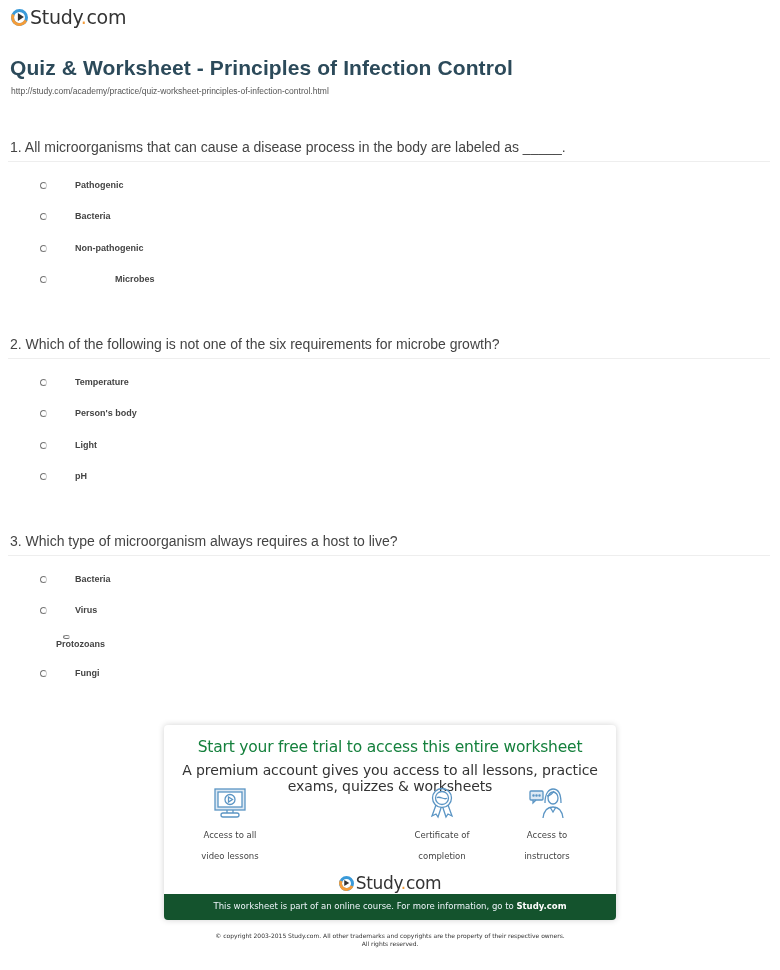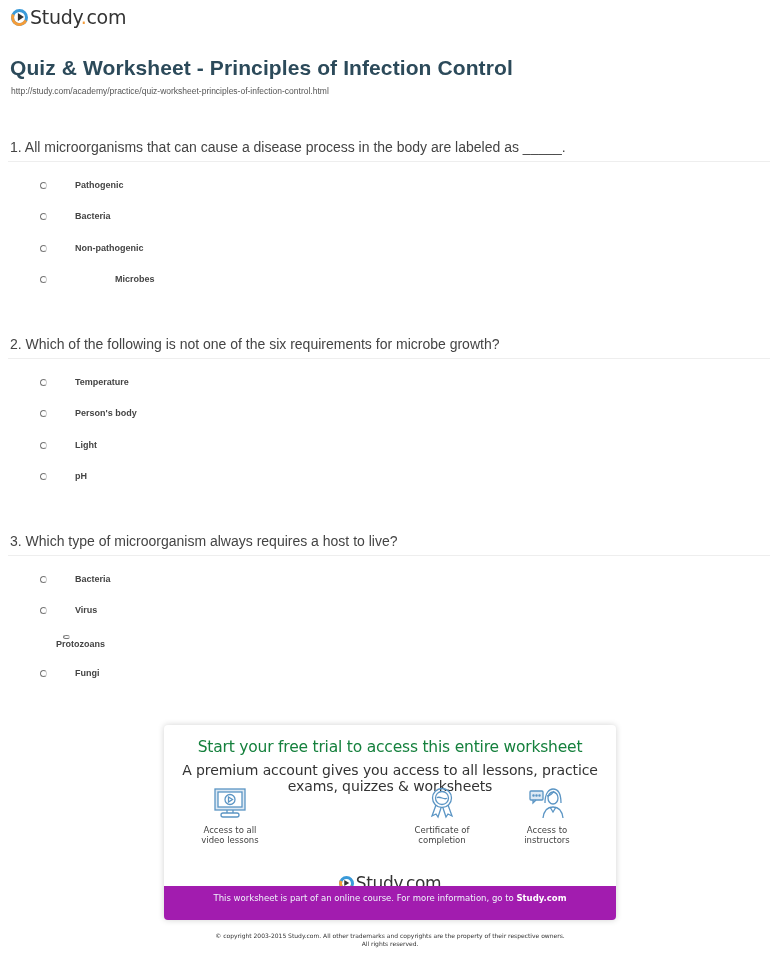--- a/index.html
+++ b/index.html
@@ -29,28 +29,28 @@
   .q-divider { position: absolute; left: 8px; right: 10px; top: 22px; height: 1px; background: #eeeeee; }
   .option { position: absolute; left: 40px; display: flex; align-items: center; height: 14px; }
   .radio { width: 7px; height: 7px; border-radius: 50%; border: 1.5px solid #777; border-right-color: #ccc; margin-right: 12px; }
   .opt-label { font-size: 9px; font-weight: bold; color: #444; padding-left: 16px; }
 
   .promo { position: absolute; left: 164px; top: 725px; width: 452px; height: 195px; background: #fff; border-radius: 4px; box-shadow: 0 0 6px rgba(0,0,0,0.18); }
   .promo-title { position: absolute; left: 0; right: 0; top: 13px; text-align: center; font-family: "DejaVu Sans", sans-serif; font-size: 15.5px; color: #15803d; letter-spacing: -0.2px; }
   .promo-sub { position: absolute; left: 0; right: 0; top: 37px; text-align: center; font-family: "DejaVu Sans", sans-serif; font-size: 14px; color: #333; letter-spacing: -0.1px; }
   .feature { position: absolute; top: 62px; width: 110px; text-align: center; }
   .feature svg { display: block; margin: 0 auto; }
-  .feature-label { margin-top: 6px; font-family: "DejaVu Sans", sans-serif; font-size: 8.5px; line-height: 10px; color: #444; white-space: pre-line; }
+  .feature-label { margin-top: 6px; font-family: "DejaVu Sans", sans-serif; font-size: 8.5px; line-height: 21px; color: #444; white-space: pre-line; }
 
   .logo-bottom { left: 168px; right: 0; top: 148px; justify-content: center; width: 116px; margin-left: 0; }
   .logo-bottom .logo-mark { width: 15px; height: 15px; border: 3px solid #3a9ad9; }
   .logo-bottom .logo-mark::after { border-width: 3.5px 0 3.5px 5px; border-color: transparent transparent transparent #333; }
   .logo-bottom .logo-text { font-size: 17px; margin-left: 2px; }
 
-  .promo-banner { position: absolute; left: 0; right: 0; bottom: 0; height: 34px; background: #a21caf; border-radius: 0 0 4px 4px; text-align: center; line-height: 25px; font-family: "DejaVu Sans", sans-serif; font-size: 8.5px; color: #eef4fa; }
+  .promo-banner { position: absolute; left: 0; right: 0; bottom: 0; height: 26px; background: #14532d; border-radius: 0 0 4px 4px; text-align: center; line-height: 25px; font-family: "DejaVu Sans", sans-serif; font-size: 8.5px; color: #eef4fa; }
   .promo-banner b { font-weight: bold; color: #fff; }
 
   .copyright { position: absolute; left: 0; right: 0; top: 932px; text-align: center; font-family: "DejaVu Sans", sans-serif; font-size: 6px; line-height: 8px; color: #333; }
 </style>
 </head>
 <body>
 
 <div class="logo logo-top">
   <span class="logo-mark">
       <span class="arc"></span>

